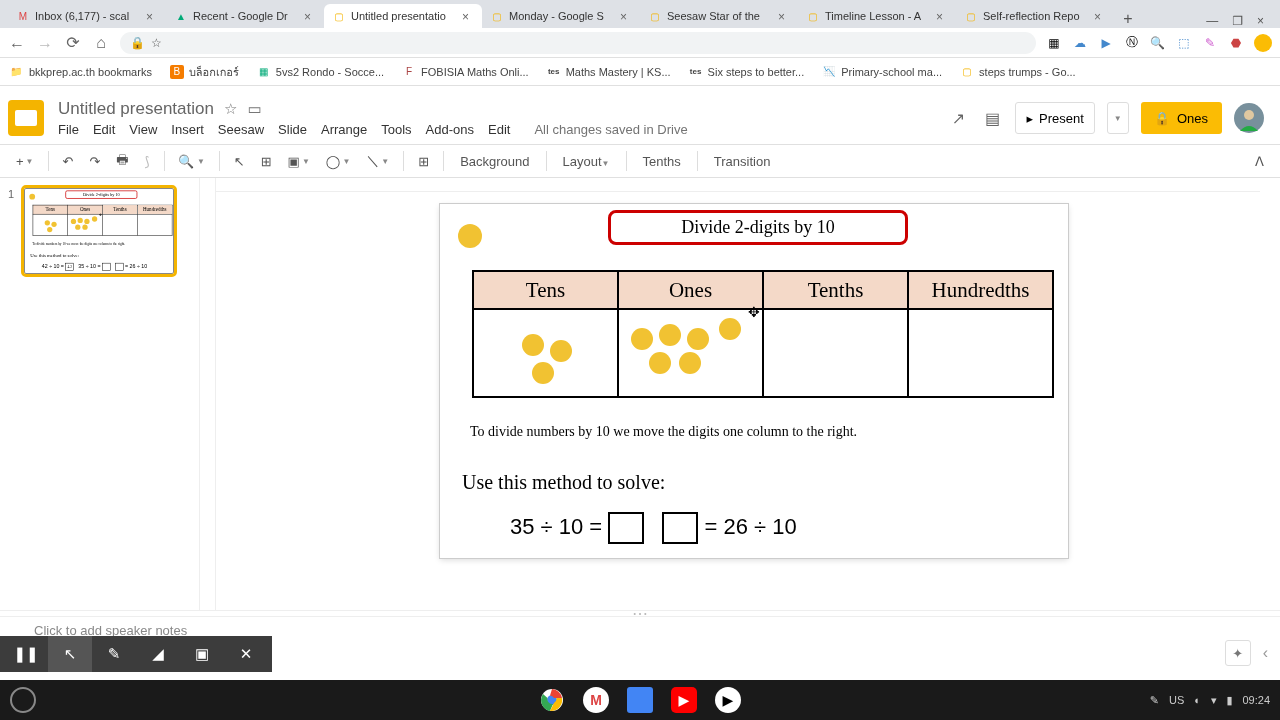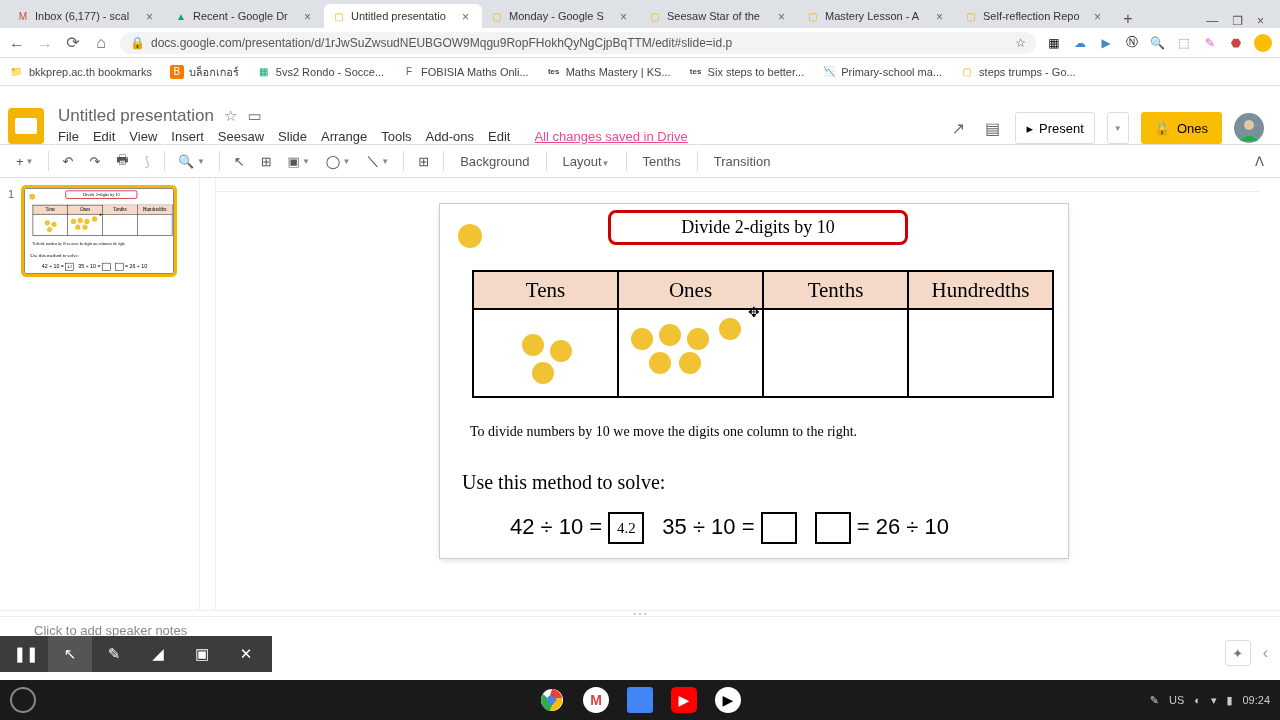--- a/index.html
+++ b/index.html
@@ -19,30 +19,30 @@
 .nav-btn { width:18px; height:18px; color:#666; display:flex; align-items:center; justify-content:center; cursor:pointer; }
 .url-box { flex:1; height:22px; background:#f1f3f4; border-radius:11px; display:flex; align-items:center; padding:0 10px; font-size:12px; color:#555; gap:6px; }
 .ext-icons { display:flex; gap:10px; align-items:center; }
 .ext-icon { width:16px; height:16px; font-size:12px; display:flex; align-items:center; justify-content:center; }
 
 .bookmarks { height:28px; background:#fff; display:flex; align-items:center; padding:0 10px; gap:18px; border-bottom:1px solid #e0e0e0; font-size:11px; color:#444; }
 .bm { display:flex; align-items:center; gap:5px; cursor:pointer; white-space:nowrap; }
 .bm-icon { width:14px; height:14px; display:flex; align-items:center; justify-content:center; font-size:10px; }
 
 
-.slides-hdr { height:58px; display:flex; align-items:flex-end; padding:6px 16px 0 8px; }
+.slides-hdr { height:58px; display:flex; align-items:center; padding:6px 16px 0 8px; }
 .slides-logo { width:36px; height:36px; background:#f4b400; border-radius:4px; margin-right:14px; display:flex; align-items:center; justify-content:center; position:relative; }
 .slides-logo::after { content:""; width:22px; height:16px; background:#fff; border-radius:2px; }
 .doc-meta { flex:1; }
 .doc-title-row { display:flex; align-items:center; gap:10px; }
 .doc-title { font-size:17px; color:#666; }
 .doc-icon { color:#777; font-size:15px; cursor:pointer; }
 .menu-bar { display:flex; gap:14px; font-size:13px; color:#333; margin-top:3px; }
 .menu-bar span { cursor:pointer; }
-.menu-bar .saved { color:#ec4899; text-decoration:underline; }
+.menu-bar .saved { color:#737373; }
 .hdr-right { display:flex; align-items:center; gap:12px; }
 .hdr-ico { width:22px; height:22px; color:#666; cursor:pointer; display:flex; align-items:center; justify-content:center; }
 .present-btn { border:1px solid #ddd; border-radius:3px; height:32px; display:flex; align-items:center; padding:0 10px; font-size:13px; gap:6px; cursor:pointer; background:#fff; }
 .share-btn { background:#fbbc04; border-radius:3px; height:32px; display:flex; align-items:center; padding:0 14px; font-size:13px; font-weight:500; gap:6px; cursor:pointer; }
 .avatar { width:30px; height:30px; border-radius:50%; background:#78909c; display:flex; align-items:center; justify-content:center; }
 
 
 .toolbar { height:34px; border-top:1px solid #e0e0e0; border-bottom:1px solid #e0e0e0; display:flex; align-items:center; padding:0 10px; gap:4px; font-size:13px; color:#555; }
 .tb { padding:4px 6px; cursor:pointer; display:flex; align-items:center; gap:2px; }
 .tb-sep { width:1px; height:20px; background:#ddd; margin:0 4px; }
@@ -123,21 +123,21 @@
       <span class="tab-title">Monday - Google S</span>
       <span class="tab-close">×</span>
     </div>
   <div class="tab">
       <span class="tab-favicon" style="color:#f4b400">▢</span>
       <span class="tab-title">Seesaw Star of the</span>
       <span class="tab-close">×</span>
     </div>
   <div class="tab">
       <span class="tab-favicon" style="color:#f4b400">▢</span>
-      <span class="tab-title">Mastery Lesson - A</span>
+      <span class="tab-title">Timeline Lesson - A</span>
       <span class="tab-close">×</span>
     </div>
   <div class="tab">
       <span class="tab-favicon" style="color:#f4b400">▢</span>
       <span class="tab-title">Self-reflection Repo</span>
       <span class="tab-close">×</span>
     </div>
   <div class="newtab">+</div>
   <div class="window-ctl">
     <span>—</span>
@@ -146,21 +146,20 @@
   </div>
 </div>
 
 <div class="addr-bar">
   <div class="nav-btn">←</div>
   <div class="nav-btn" style="color:#bbb">→</div>
   <div class="nav-btn">⟳</div>
   <div class="nav-btn">⌂</div>
   <div class="url-box">
     <span>🔒</span>
-    <span style="flex:1;overflow:hidden">docs.google.com/presentation/d/1rJwSuZwsudNEUBGOW9Mqgu9RopFHokhQyNgCjpBqTTM/edit#slide=id.p</span>
     <span>☆</span>
   </div>
   <div class="ext-icons">
     <span class="ext-icon">▦</span>
     <span class="ext-icon" style="color:#48c">☁</span>
     <span class="ext-icon" style="color:#48c">▶</span>
     <span class="ext-icon">Ⓝ</span>
     <span class="ext-icon" style="color:#48c">🔍</span>
     <span class="ext-icon" style="color:#48c">⬚</span>
     <span class="ext-icon" style="color:#c5c">✎</span>
@@ -355,21 +354,20 @@
           </td>
           <td></td>
           <td></td>
         </tr>
       </tbody>
         </table>
       <span class="move-cursor">✥</span>
       <div class="slide-text1">To divide numbers by 10 we move the digits one column to the right.</div>
       <div class="slide-text2">Use this method to solve:</div>
       <div class="eq-row">
-        <span><span>42 ÷ 10 =</span> <span class="ans-box">4.2</span></span>
         <span><span>35 ÷ 10 =</span> <span class="ans-box"></span></span>
         <span><span class="ans-box"></span> <span>= 26 ÷ 10</span></span>
       </div>
     </div>
   </div>
   <div class="right-rail">
   </div>
 </div>
 
 <div class="notes-drag">⋯</div>

